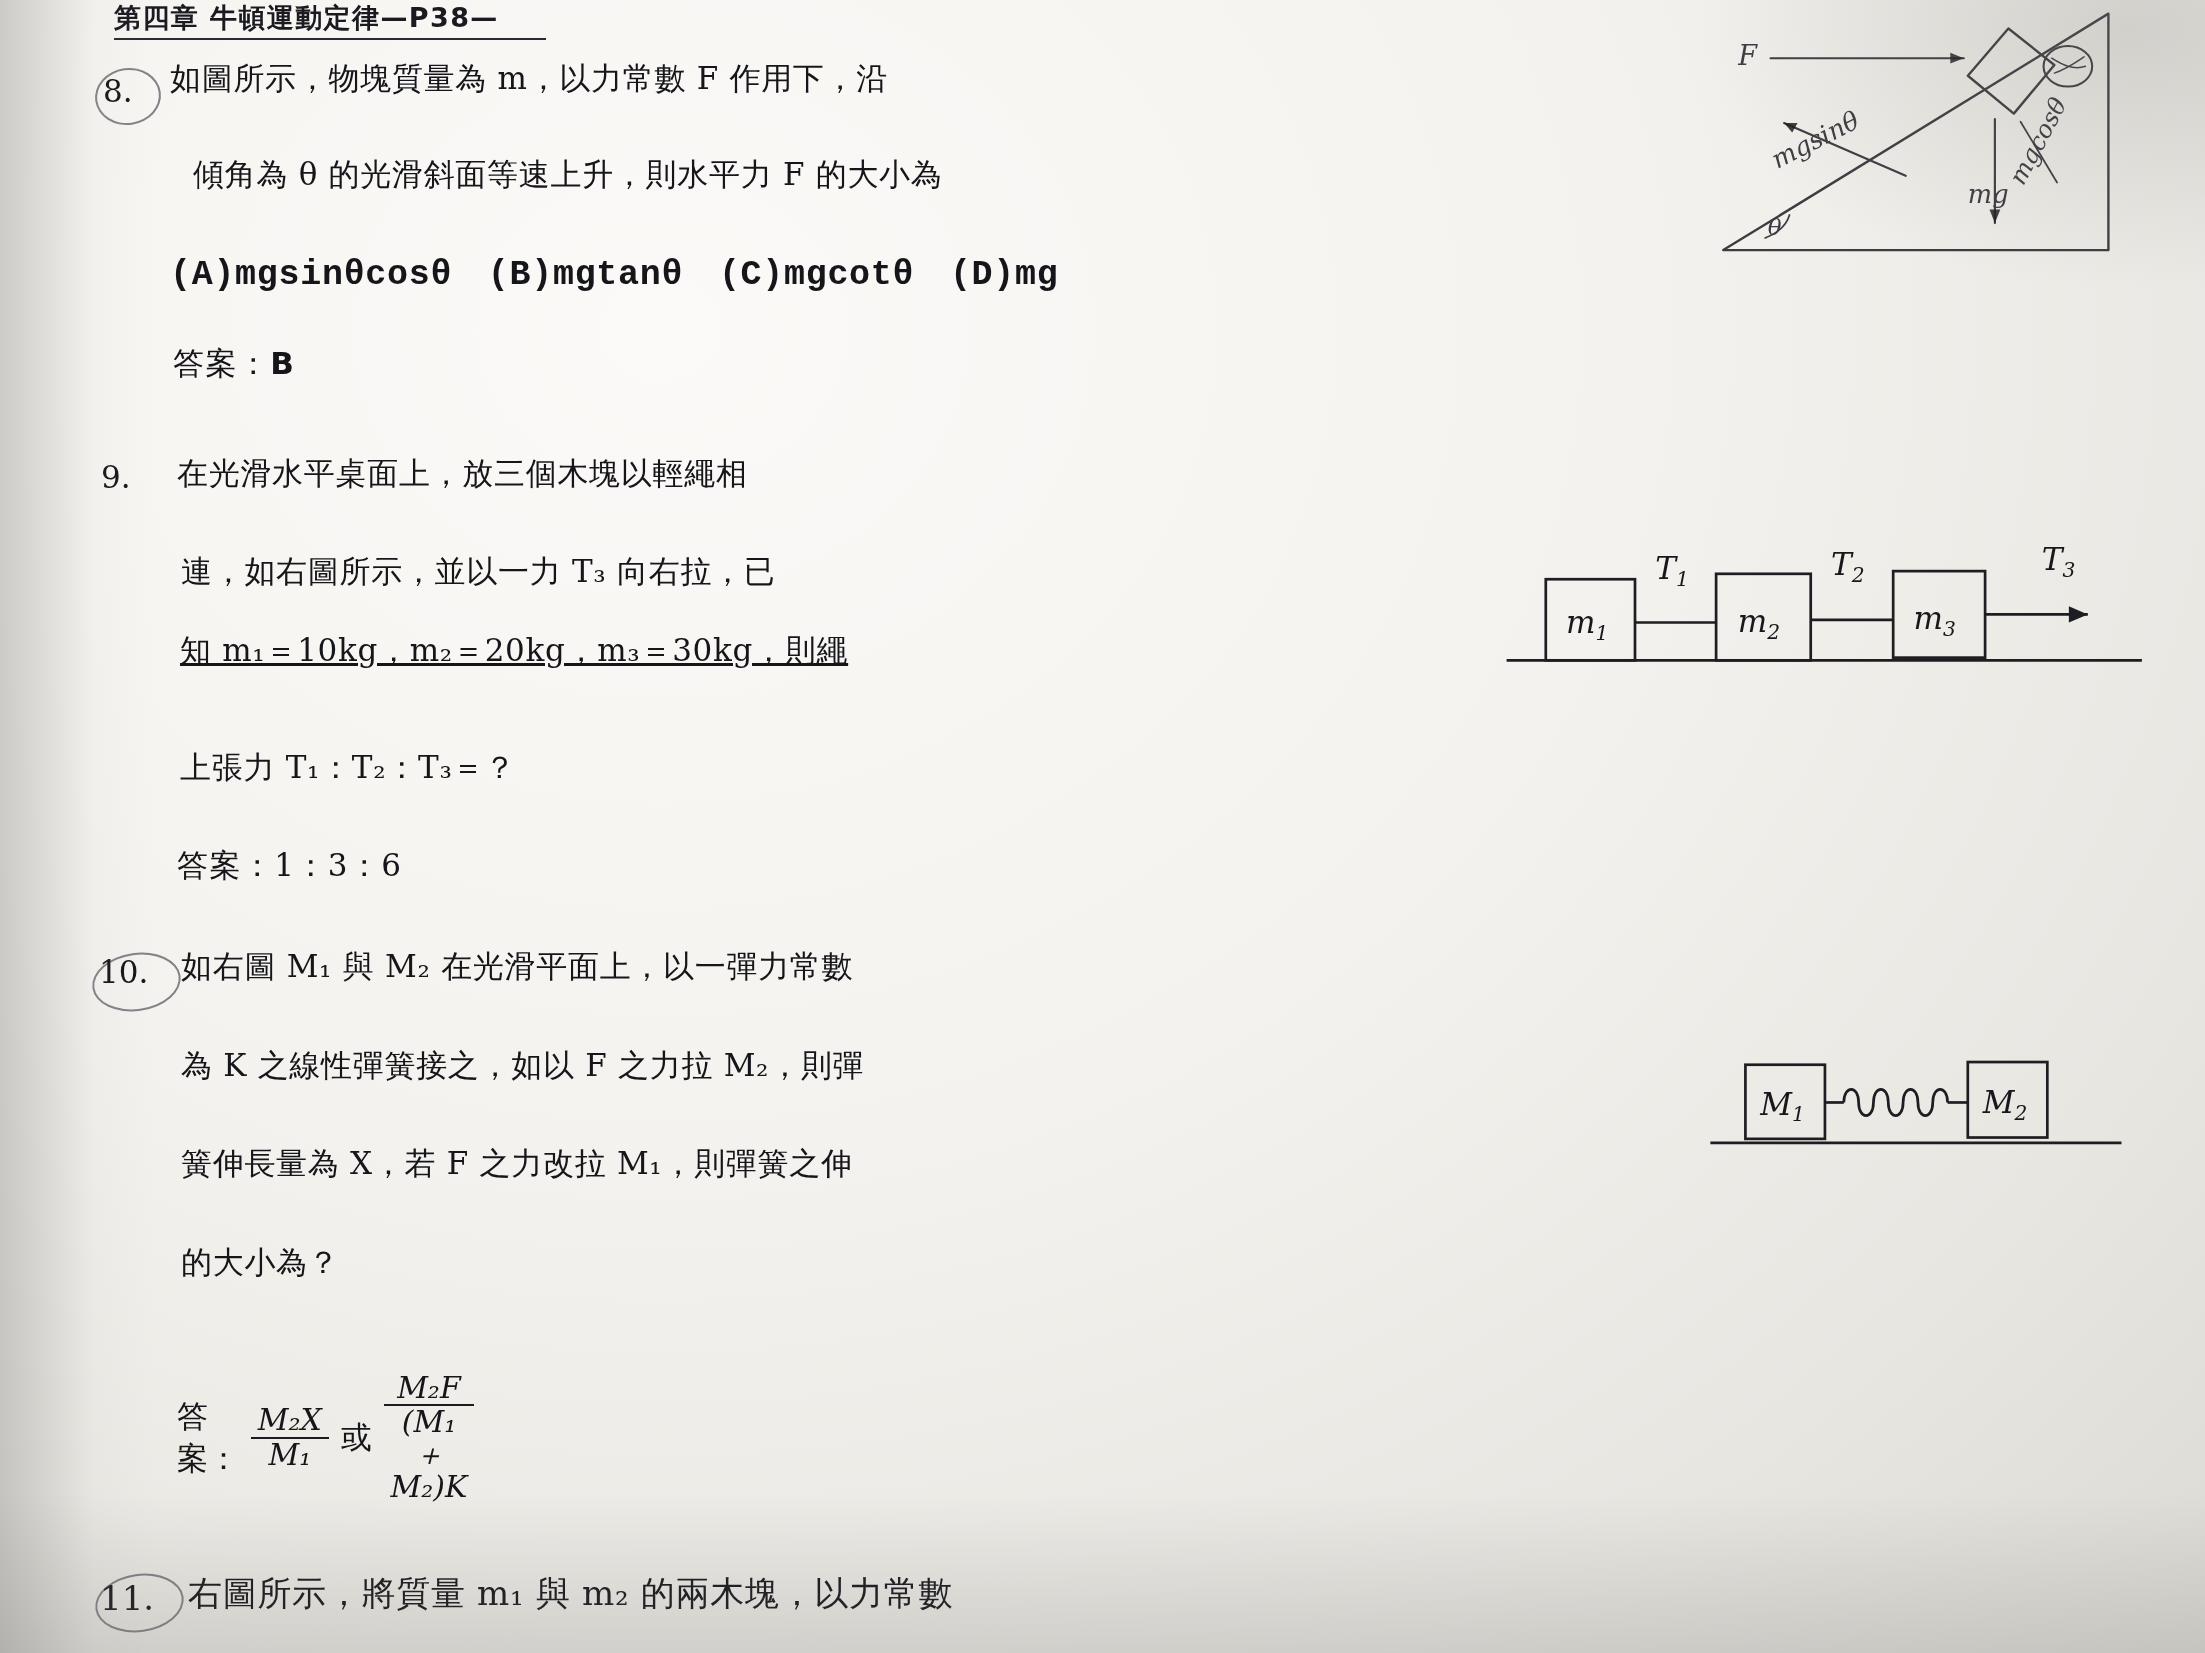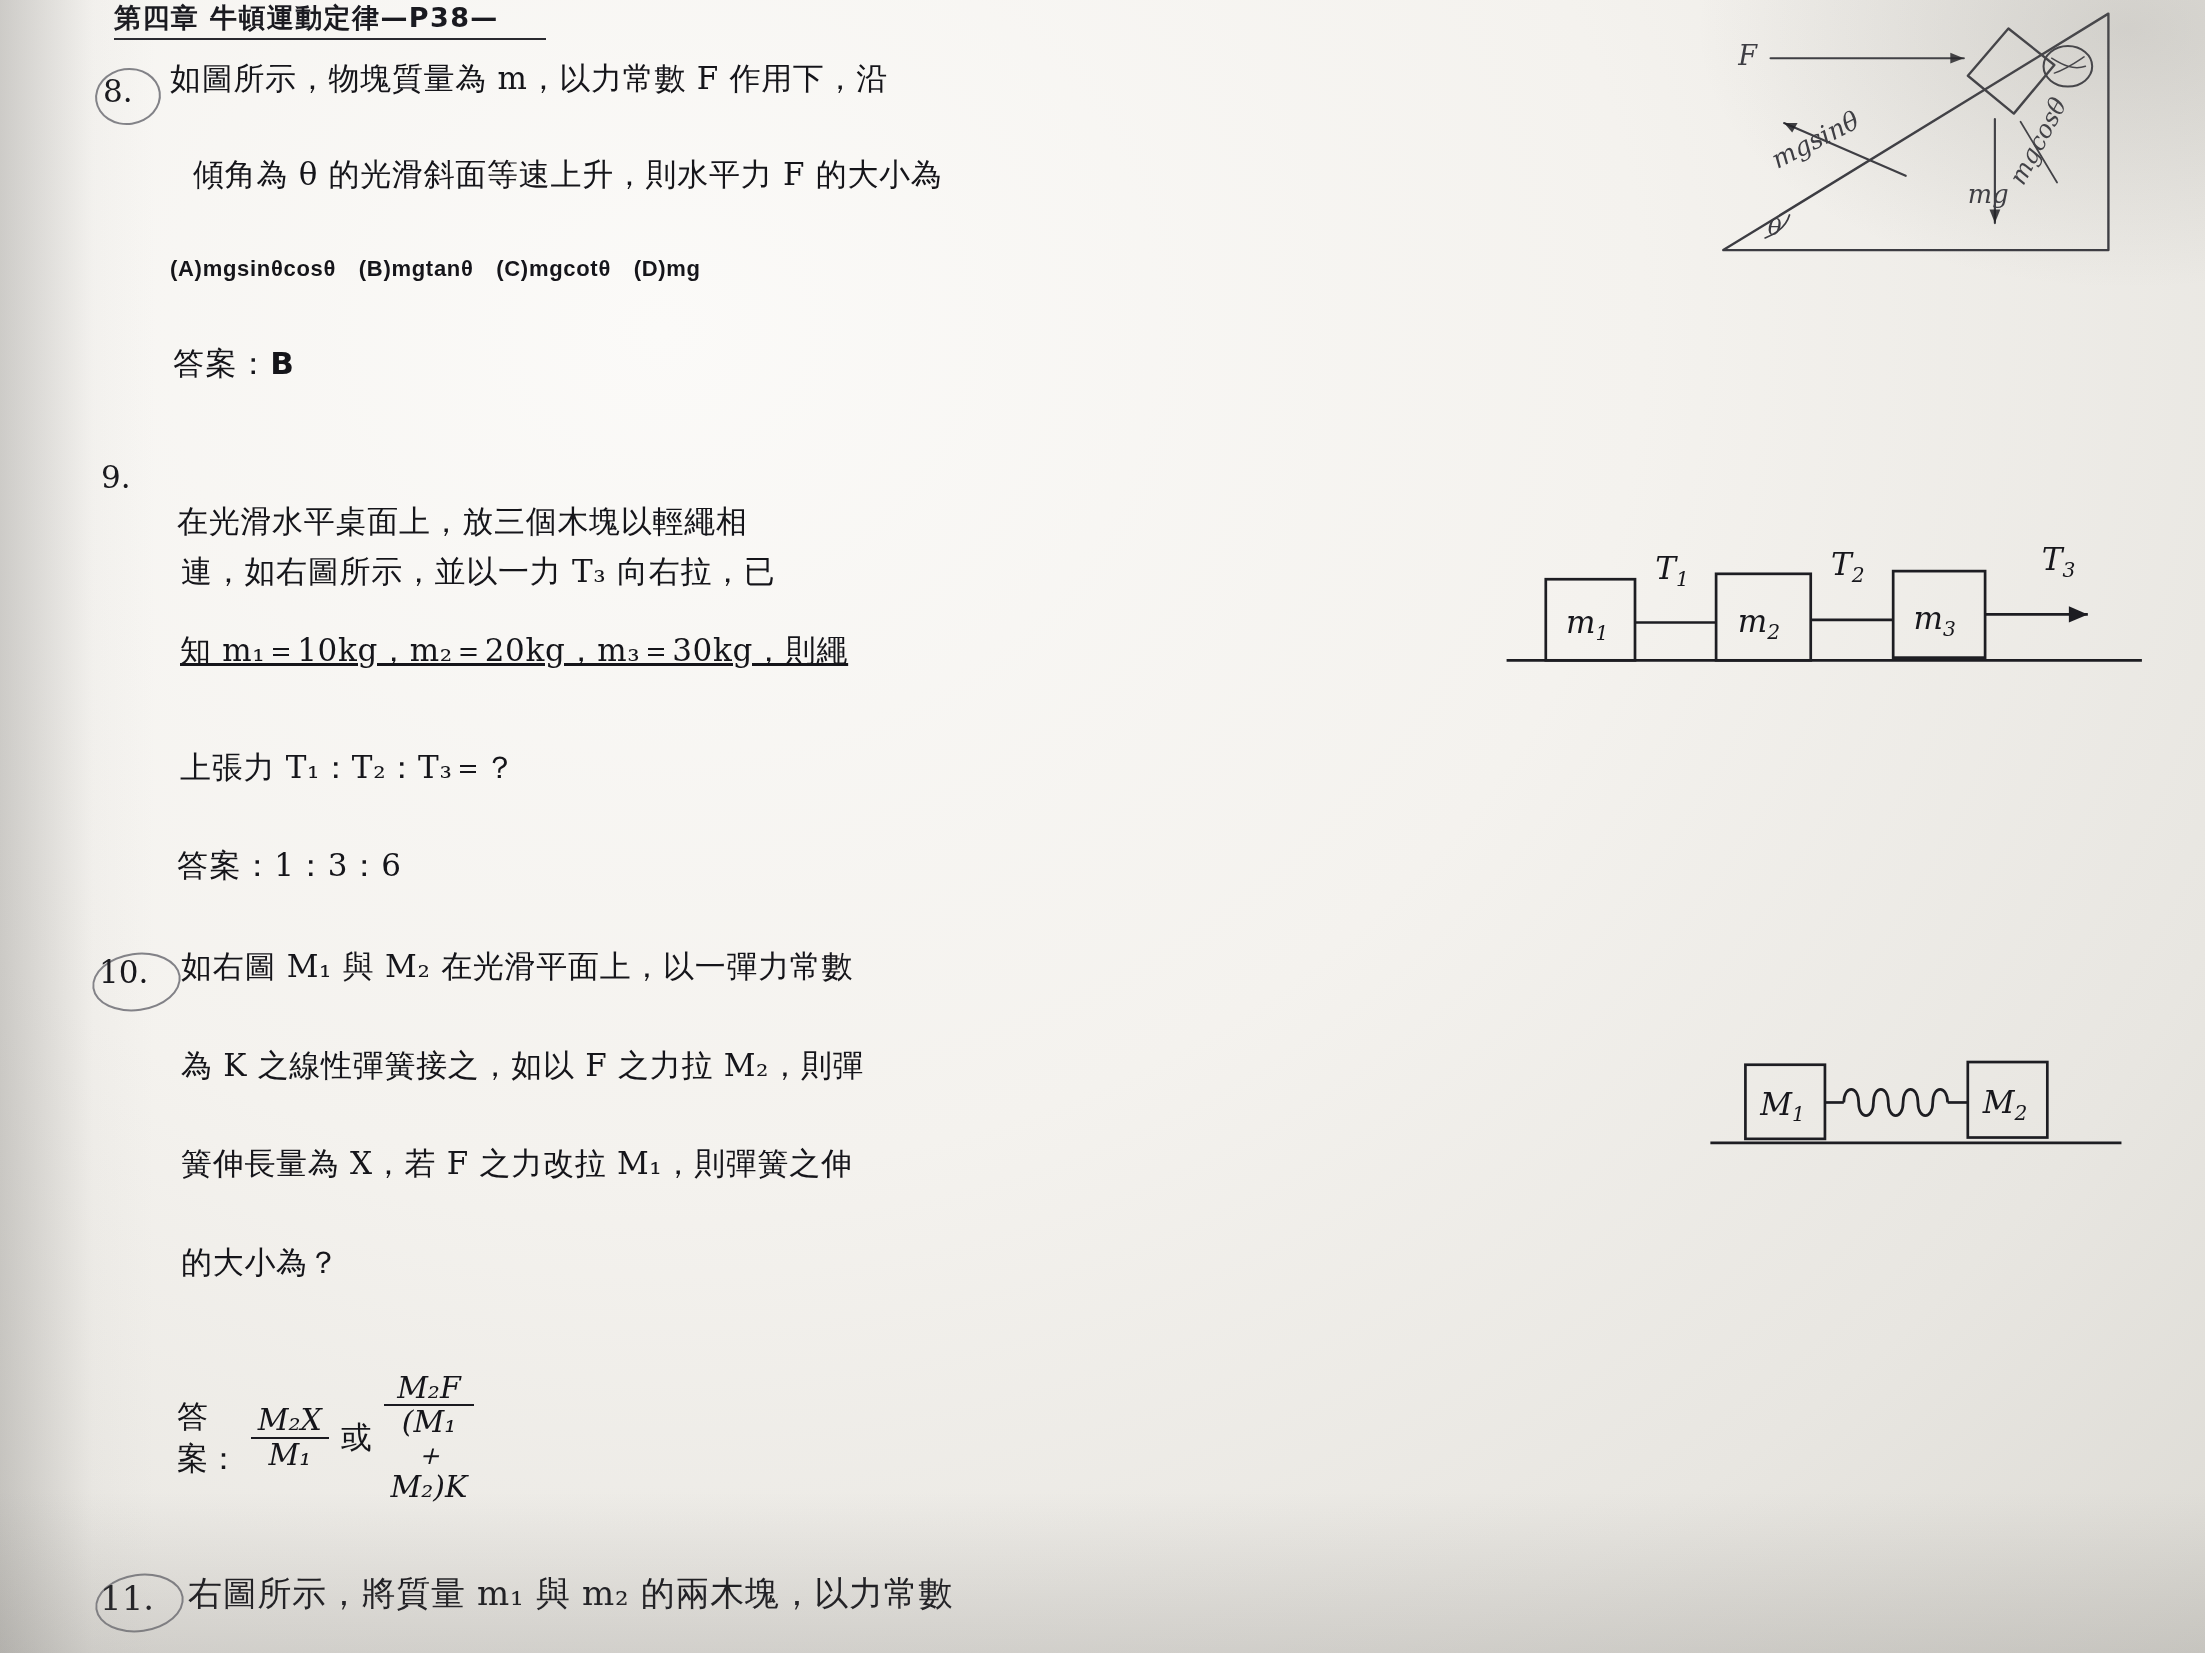--- a/index.html
+++ b/index.html
@@ -106,29 +106,29 @@
   <div class="chapter-head">
     <span>第四章  牛頓運動定律—P38—</span>
     <span class="rule"></span>
   </div>
 
   <div class="q">
     <div class="circled" style="left:95px; top:68px; width:62px; height:53px;"></div>
     <div class="qnum" style="left:103px; top:73px;">8.</div>
     <div class="line" style="left:170px; top:62px;">如圖所示，物塊質量為 m，以力常數 F 作用下，沿</div>
     <div class="line" style="left:193px; top:158px;">傾角為 θ 的光滑斜面等速上升，則水平力 F 的大小為</div>
-    <div class="line" style="left:170px; top:257px; font-family:Liberation Sans, sans-serif; font-weight:700; font-size:22px;">(A)mgsinθcosθ (B)mgtanθ (C)mgcotθ (D)mg</div>
+    <div class="line" style="left:170px; top:257px; font-family:Liberation Mono, monospace; font-weight:700; font-size:35px;">(A)mgsinθcosθ (B)mgtanθ (C)mgcotθ (D)mg</div>
     <div class="line ans" style="left:173px; top:347px;">
       <span>答案：</span><span style="font-family:'DejaVu Sans','Liberation Sans',sans-serif;font-weight:700;">B</span>
     </div>
   </div>
 
   <div class="q">
     <div class="qnum" style="left:101px; top:459px;">9.</div>
-    <div class="line" style="left:177px; top:457px;margin-top:48px;">在光滑水平桌面上，放三個木塊以輕繩相</div>
+    <div class="line" style="left:177px; top:457px;">在光滑水平桌面上，放三個木塊以輕繩相</div>
     <div class="line" style="left:181px; top:555px;">連，如右圖所示，並以一力 T₃ 向右拉，已</div>
     <div class="line" style="left:180px; top:634px; font-family:'DejaVu Serif','Liberation Serif',serif;text-decoration:underline;">知 m₁＝10kg，m₂＝20kg，m₃＝30kg，則繩</div>
     <div class="line" style="left:180px; top:751px;">上張力  T₁：T₂：T₃＝？</div>
     <div class="line ans" style="left:177px; top:849px;">
       <span>答案：</span><span>1：3：6</span>
     </div>
   </div>
 
   <div class="q">
     <div class="circled" style="left:92px; top:953px; width:85px; height:54px;"></div>

